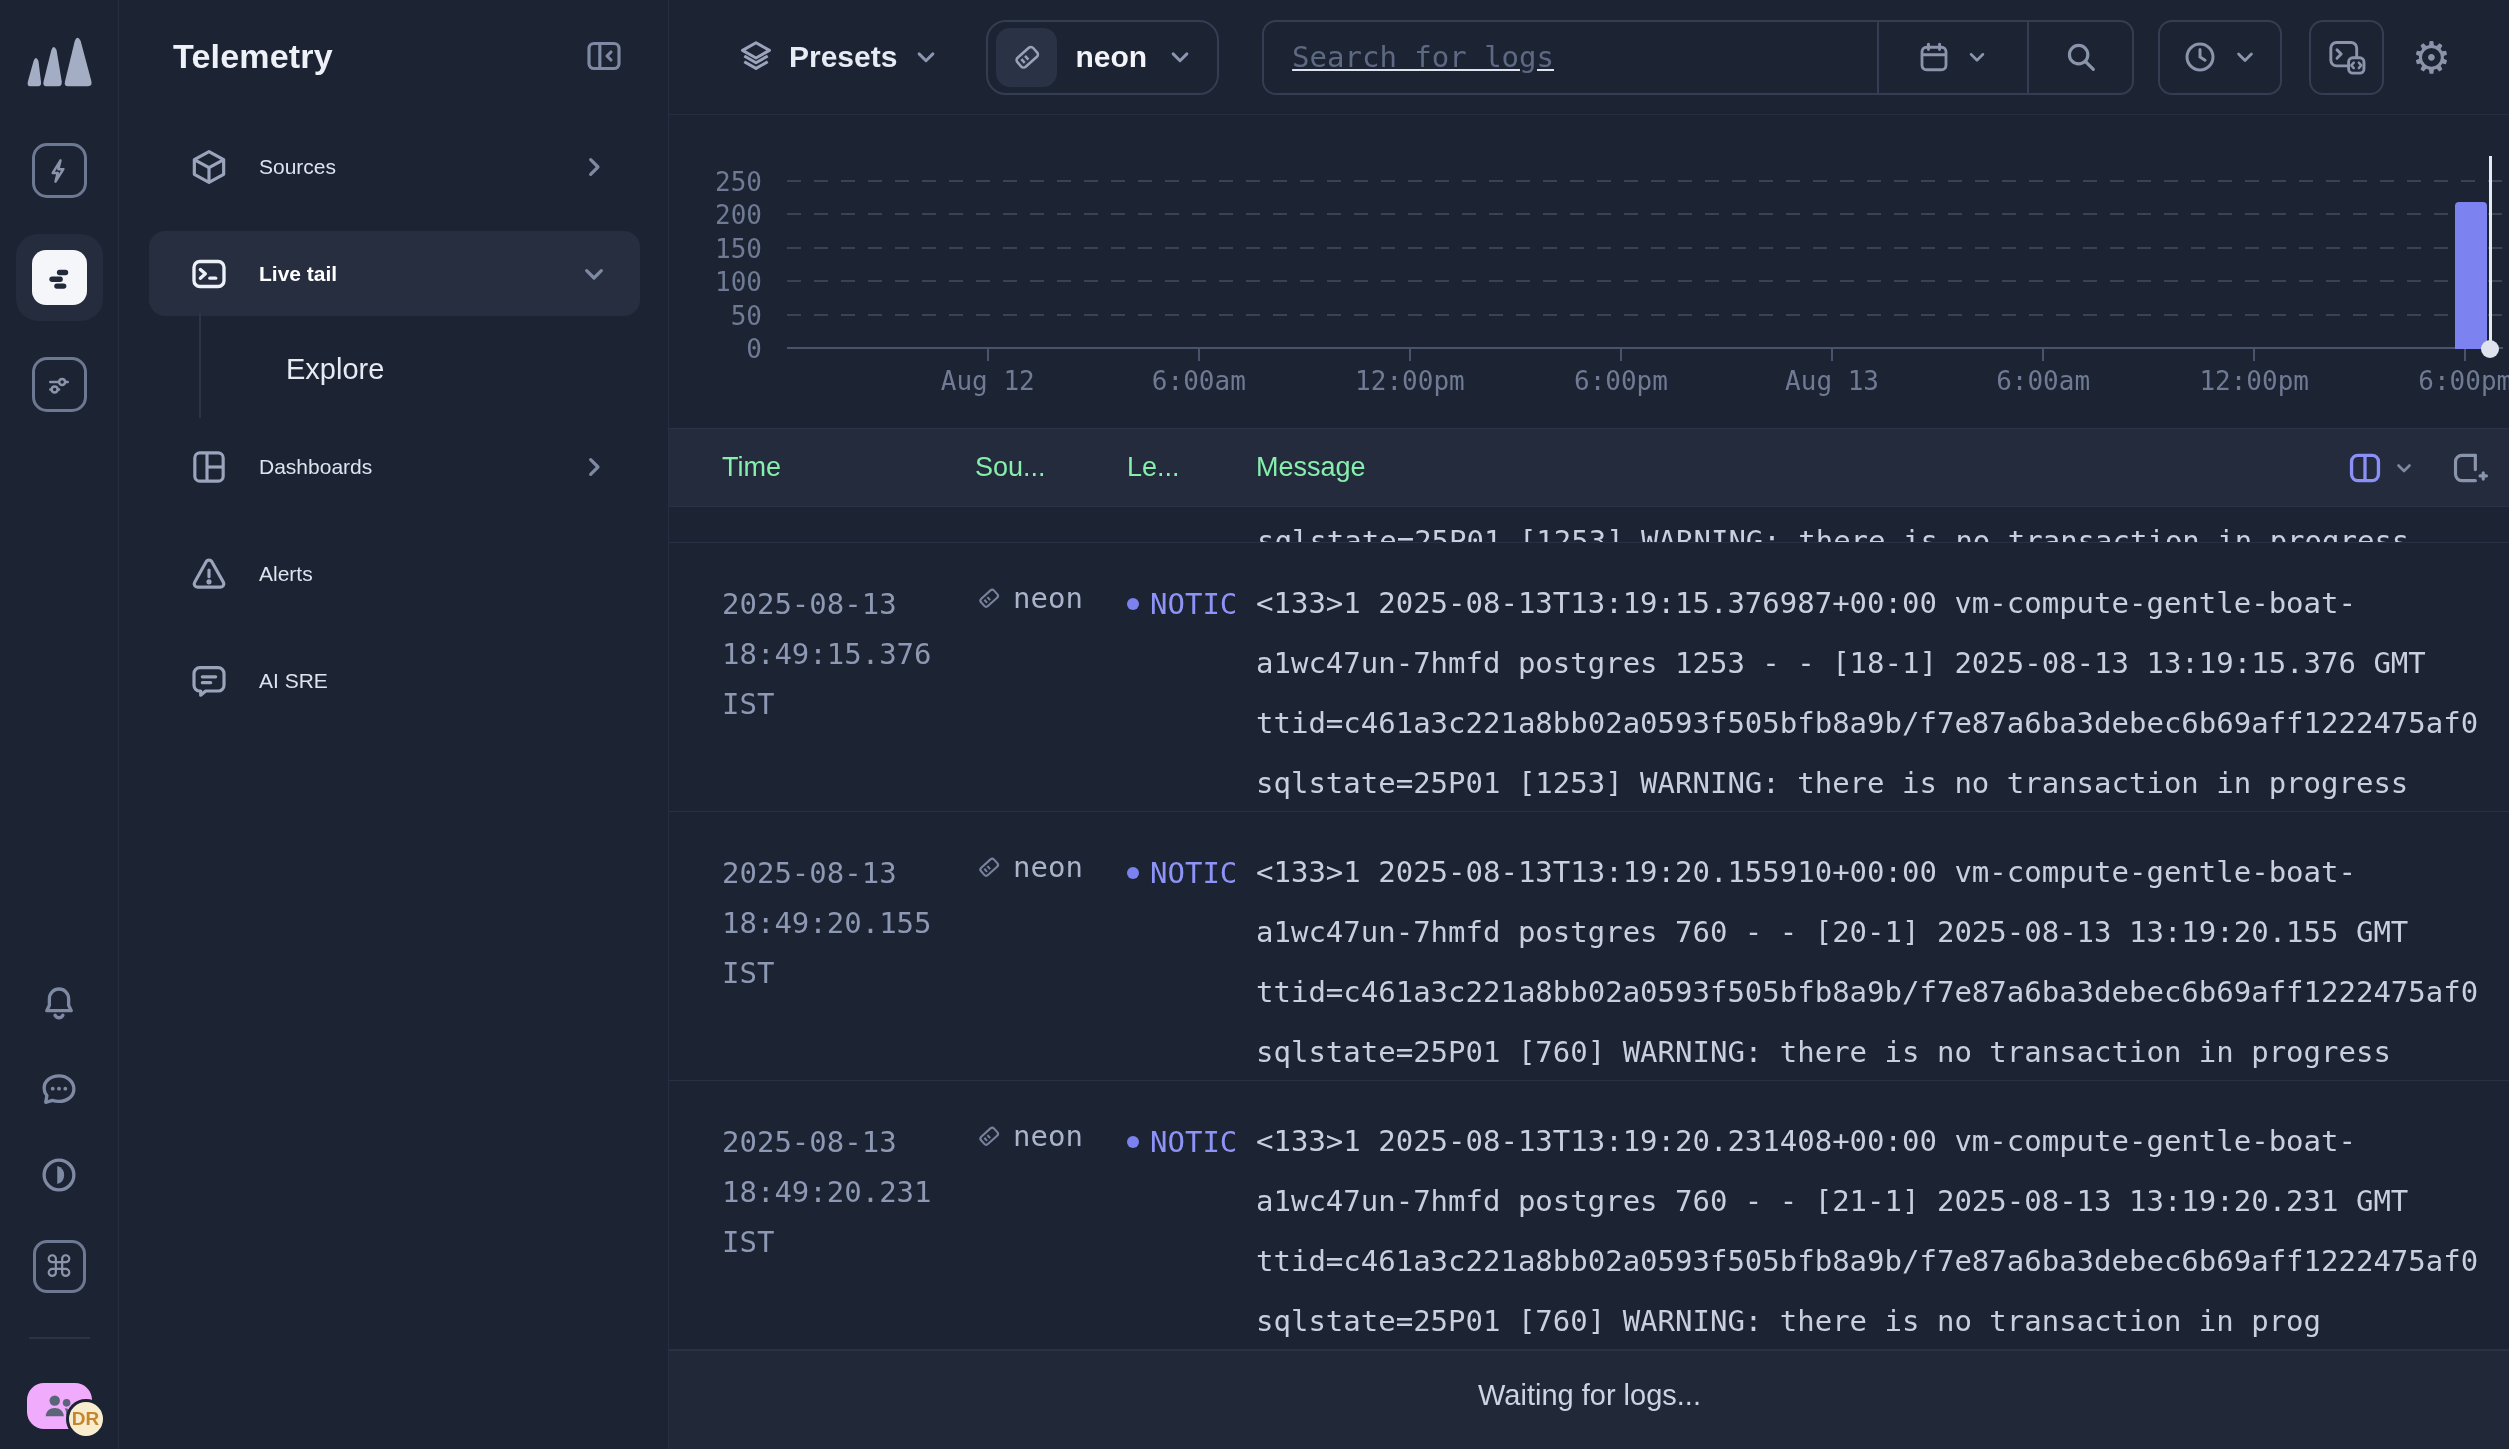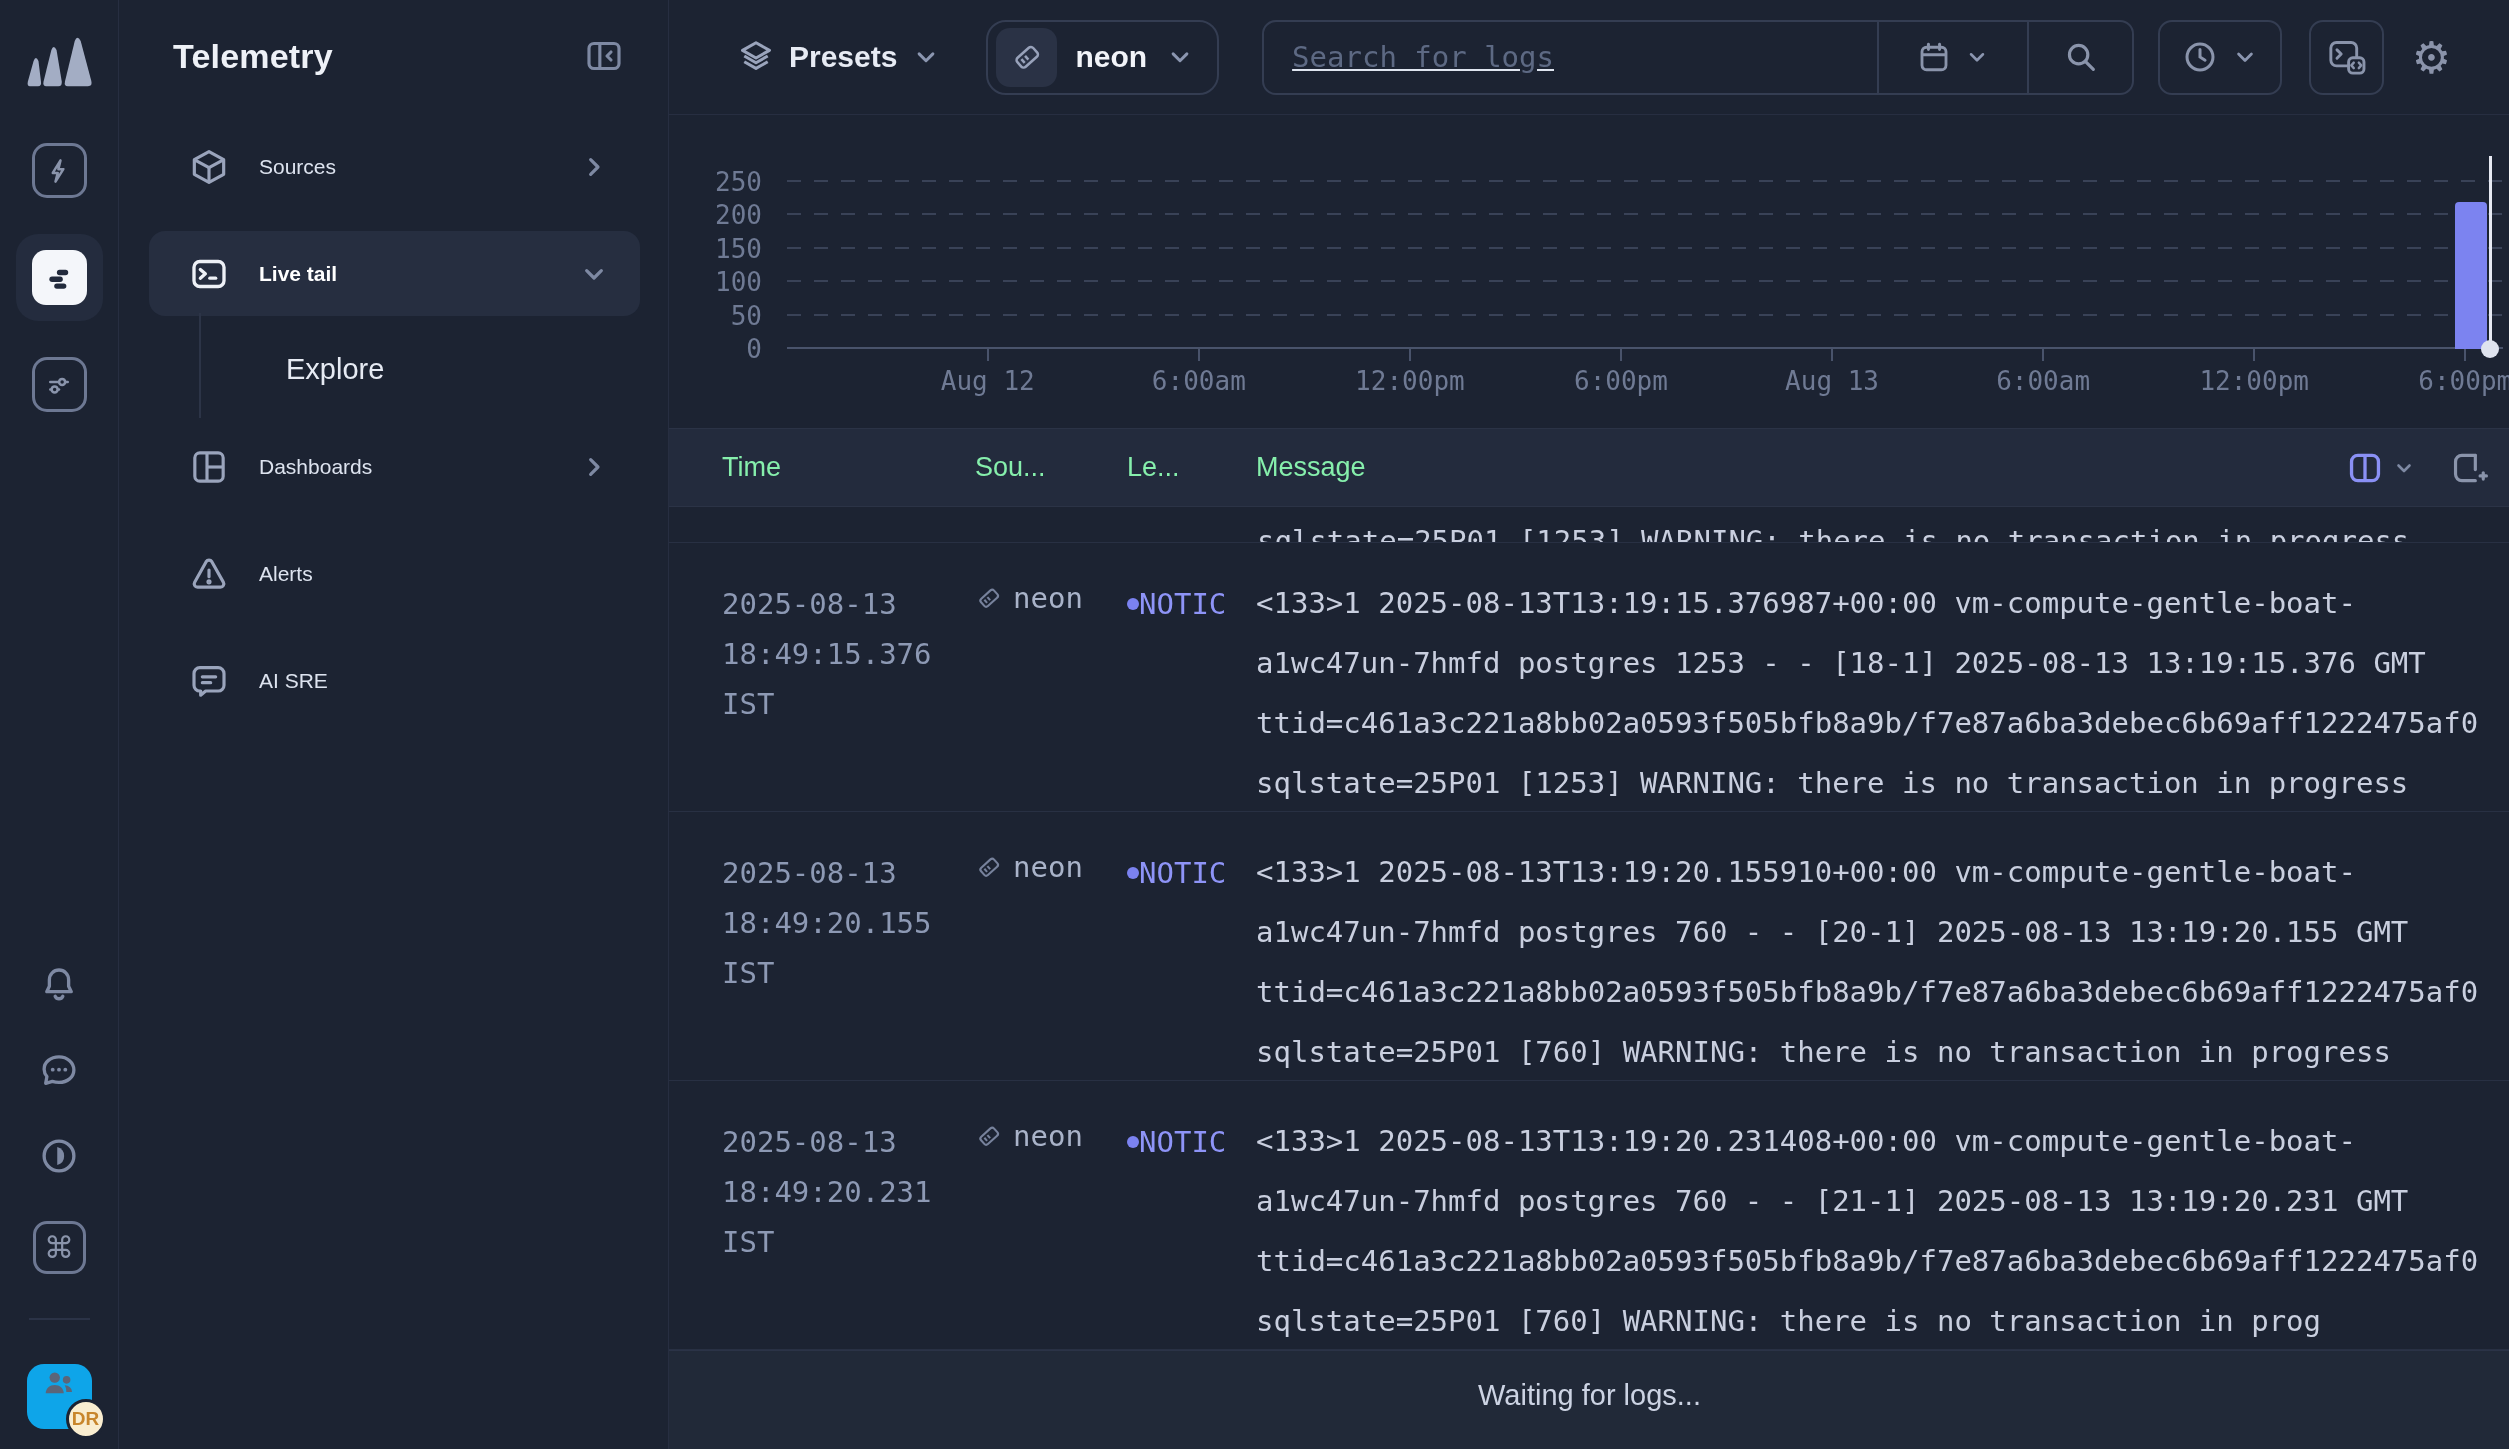--- a/index.html
+++ b/index.html
@@ -29,22 +29,22 @@
   .rail-active { width: 55px; height: 55px; border-radius: 14px; background:#f4f6fa;
     display:flex; align-items:center; justify-content:center; }
   .rail-bottom { margin-top: auto; display:flex; flex-direction:column; align-items:center; gap: 44px; padding-bottom: 20px; }
   .rail-glyph { color:#7e89a3; display:flex; align-items:center; justify-content:center; cursor:pointer; }
   .cmd-btn {
     width: 53px; height: 53px; border: 3px solid #6d7893; border-radius: 14px;
     display:flex; align-items:center; justify-content:center;
     font-family:"DejaVu Sans", sans-serif; font-size: 30px; color:#8a94ab; cursor:pointer;
   }
   .rail-divider { width: 61px; height: 2px; background:#2b3347; }
-  .avatar { position: relative; width: 65px; height: 65px; border-radius: 17px; background:#0ea5e9;
-    display:flex; align-items:flex-start; justify-content:center; cursor:pointer; }
+  .avatar { position: relative; width: 65px; height: 46px; border-radius: 17px; background:#f0abfc;
+    display:flex; align-items:center; justify-content:center; cursor:pointer; }
   .avatar-badge {
     position:absolute; right:-14px; bottom:-10px; width: 40px; height: 40px; border-radius:50%;
     background:#f9edd0; color:#c8862c; font-size: 19px; font-weight:bold;
     display:flex; align-items:center; justify-content:center; border: 3px solid #1c2332;
   }
 
   
   .sidebar { width: 550px; flex: 0 0 550px; border-right: 1px solid #272e41; }
   .side-head { display:flex; align-items:center; justify-content:space-between; padding: 36px 44px 0 54px; }
   .side-title { font-size: 34px; font-weight: bold; color:#eef1f7; letter-spacing:0.2px; }
@@ -130,21 +130,21 @@
   .tbody { flex:1 1 auto; overflow:hidden; }
   .partial-row { height: 36px; overflow:hidden; padding-left: 588px; border-bottom: 1px solid #283043; }
   .partial-row .cell-pre { display:block; margin-top: -26px; }
   .log-row { height: 269px; display:flex; align-items:flex-start; padding-left: 53px;
     border-bottom: 1px solid #283043; overflow:hidden; cursor:pointer; }
   .cell-pre { white-space: pre; font-family:"DejaVu Sans Mono", monospace; }
   .cell-time { padding-top: 36px; font-size: 29px; line-height: 50px; color:#8d99b4; }
   .cell-source { padding-top: 38px; display:flex; align-items:center; gap: 10px;
     color:#a9b3c9; font-family:"DejaVu Sans Mono", monospace; font-size: 29px; }
   .cell-source .icn { color:#77829c; display:flex; }
-  .cell-level { padding-top: 44px; display:flex; align-items:center; }
+  .cell-level { padding-top: 44px; display:flex; align-items:center; gap: 11px; }
   .lvl-dot { width: 12px; height: 12px; border-radius:50%; background:#7b82f0; flex:0 0 12px; }
   .lvl-text { font-family:"DejaVu Sans Mono", monospace; font-size: 29px; color:#8e94f7; }
   .cell-msg { padding-top: 30px; font-size: 29px; line-height: 60px; color:#c9cfdf; }
 
   .tfoot { flex: 0 0 99px; border-top: 1px solid #2b3347; background:#212938;
     display:flex; align-items:flex-start; justify-content:center; padding-top: 28px; }
   .tfoot-inner { font-size: 29px; color:#ccd3e3; font-weight: 500; }
 
   svg { display:block; }
 </style>

